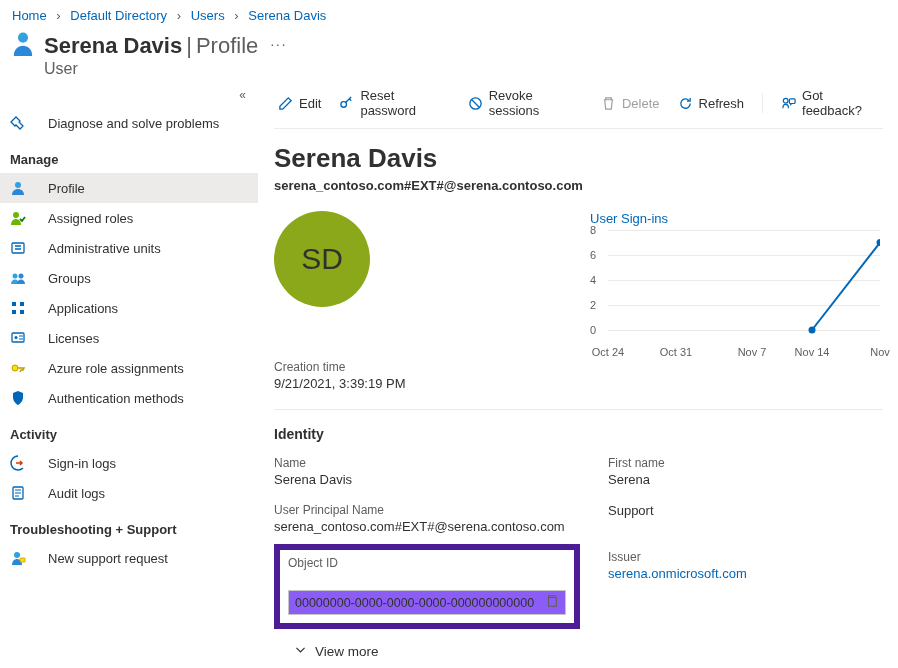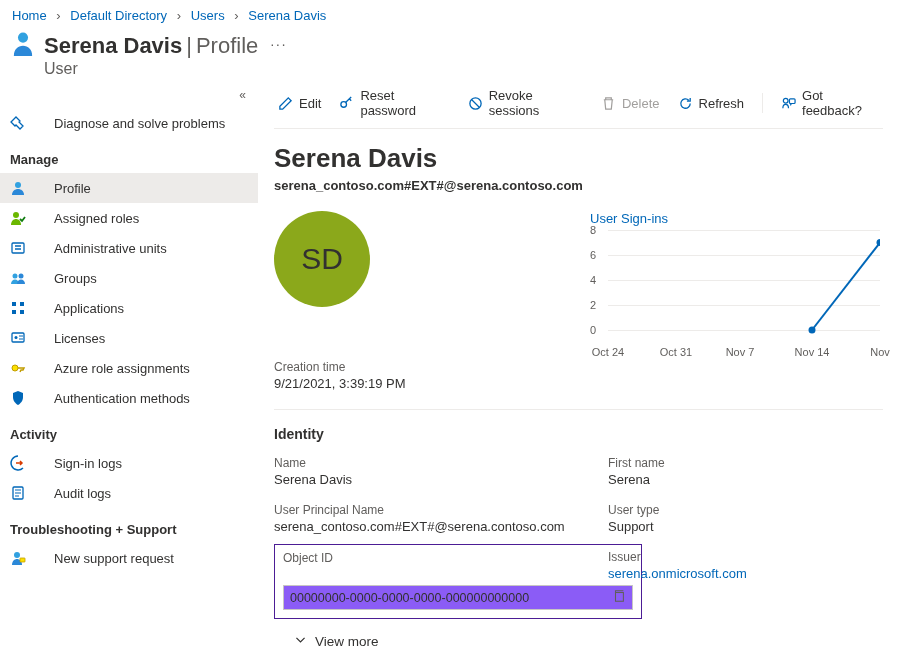--- a/index.html
+++ b/index.html
@@ -13,21 +13,21 @@
   .title-row .user-icon svg { width: 22px; height: 26px; }
   .title-row h1 { font-weight: 600; font-size: 22px; color: #323130; display: inline; }
   .title-row .pipe { font-size: 22px; color: #605e5c; margin: 0 4px; font-weight: 300;}
   .title-row .subtitle { font-size: 22px; color: #605e5c; font-weight: 400; }
   .title-row .more { color: #605e5c; margin-left: 8px; font-size: 14px; letter-spacing: 1px; cursor: pointer; position: relative; top:-4px;}
   .user-type-label { font-size: 16px; color: #605e5c; padding-left: 44px; margin-top: -2px; }
 
   .layout { display: flex; }
   .sidebar { width: 258px; flex: 0 0 258px; padding: 6px 0 0 0; }
   .collapse-caret { text-align: right; padding: 4px 12px 6px; color: #605e5c; font-size: 12px; cursor: pointer; }
-  .side-item { display: flex; align-items: center; gap: 28px; padding: 7px 10px; cursor: pointer; font-size: 13px; }
+  .side-item { display: flex; align-items: center; gap: 22px; padding: 7px 10px; cursor: pointer; font-size: 13px; }
   .side-item.selected { background: #edebe9; }
   .side-item .ic { width: 16px; height: 16px; display: inline-flex; align-items: center; justify-content: center; }
   .side-heading { font-weight: 600; font-size: 13px; padding: 14px 10px 6px; }
 
   .main { flex: 1; padding: 0 15px 0 16px; overflow: hidden; }
   .toolbar { display: flex; align-items: center; gap: 18px; padding: 10px 0 10px 4px; border-bottom: 1px solid #edebe9; font-size: 13px; }
   .toolbar .tb { display: inline-flex; align-items: center; gap: 6px; cursor: pointer; color: #323130; }
   .toolbar .tb.disabled { color: #a19f9d; cursor: default; }
   .toolbar .sep { width: 1px; height: 20px; background: #edebe9; }
   .toolbar .ic { width: 15px; height: 15px; display: inline-flex; align-items: center; justify-content: center; color:#0067b8;}
@@ -49,21 +49,21 @@
   .meta-block { margin-top: 20px; }
   .meta-label { font-size: 12px; color: #605e5c; }
   .meta-value { font-size: 13px; margin-top: 2px; }
   .hr { height: 1px; background: #edebe9; margin: 18px 0 16px; }
 
   .section-title { font-weight: 700; font-size: 14px; margin-bottom: 14px; }
   .grid2 { display: grid; grid-template-columns: 310px 1fr; row-gap: 16px; column-gap: 24px; }
   .field-label { font-size: 12px; color: #605e5c; margin-bottom: 2px; }
   .field-value { font-size: 13px; }
 
-  .objid-box { border: 1px solid #4c1d95; padding: 6px 8px 8px; margin-top: -6px; width: 368px; }
+  .objid-box { border: 6px solid #4c1d95; padding: 6px 8px 8px; margin-top: -6px; width: 306px; }
   .objid-field { display: flex; align-items: center; background: #8b5cf6; border: 1px solid #c8c6c4; padding: 3px 6px; margin-top: 20px; }
   .objid-field input { flex: 1; border: none; background: transparent; font-size: 12.5px; color: #323130; outline: none; font-family: inherit;}
   .copy-icon { cursor: pointer; color: #605e5c; }
 
   .view-more { display: inline-flex; align-items: center; gap: 8px; margin: 14px 0 0 20px; cursor: pointer; font-size: 13.5px; }
 </style>
 </head>
 <body>
 
 <div class="breadcrumb">
@@ -293,21 +293,21 @@
             <div class="ylab" style="top: 25px;">6</div>
             <div class="grid" style="top: 0px;"></div>
             <div class="ylab" style="top: 0px;">8</div>
             <svg class="plot" width="272" height="106">
               <polyline points="204,100 272,12.5" fill="none" stroke="#0067b8" stroke-width="2"></polyline>
               <circle cx="204" cy="100" r="3.5" fill="#0067b8"></circle>
               <circle cx="272" cy="12.5" r="3.5" fill="#0067b8"></circle>
             </svg>
             <div class="xlab" style="left: 18px;">Oct 24</div>
             <div class="xlab" style="left: 86px;">Oct 31</div>
-            <div class="xlab" style="left: 150px;">Nov 7</div>
+            <div class="xlab" style="left: 162px;">Nov 7</div>
             <div class="xlab" style="left: 222px;">Nov 14</div>
             <div class="xlab" style="left: 290px;">Nov</div>
           </div>
       </div>
     </div>
 
     <div class="meta-block">
       <div class="meta-label">Creation time</div>
       <div class="meta-value">9/21/2021, 3:39:19 PM</div>
     </div>
@@ -322,21 +322,20 @@
       </div>
       <div>
         <div class="field-label">First name</div>
         <div class="field-value">Serena</div>
       </div>
       <div>
         <div class="field-label">User Principal Name</div>
         <div class="field-value">serena_contoso.com#EXT#@serena.contoso.com</div>
       </div>
       <div>
-        <div class="field-label">User type</div>
         <div class="field-value">Support</div>
       </div>
       <div class="objid-box">
         <div class="field-label">Object ID</div>
         <div class="objid-field">
           <input readonly="" value="00000000-0000-0000-0000-000000000000" style="">
           <span class="copy-icon"><svg width="14" height="14" viewBox="0 0 16 16">
                 <rect x="4" y="4" width="9" height="10" fill="none" stroke="currentColor" stroke-width="1.2"></rect>
                 <path d="M4 4V2h9" fill="none" stroke="currentColor" stroke-width="1.2"></path>
               </svg></span>

